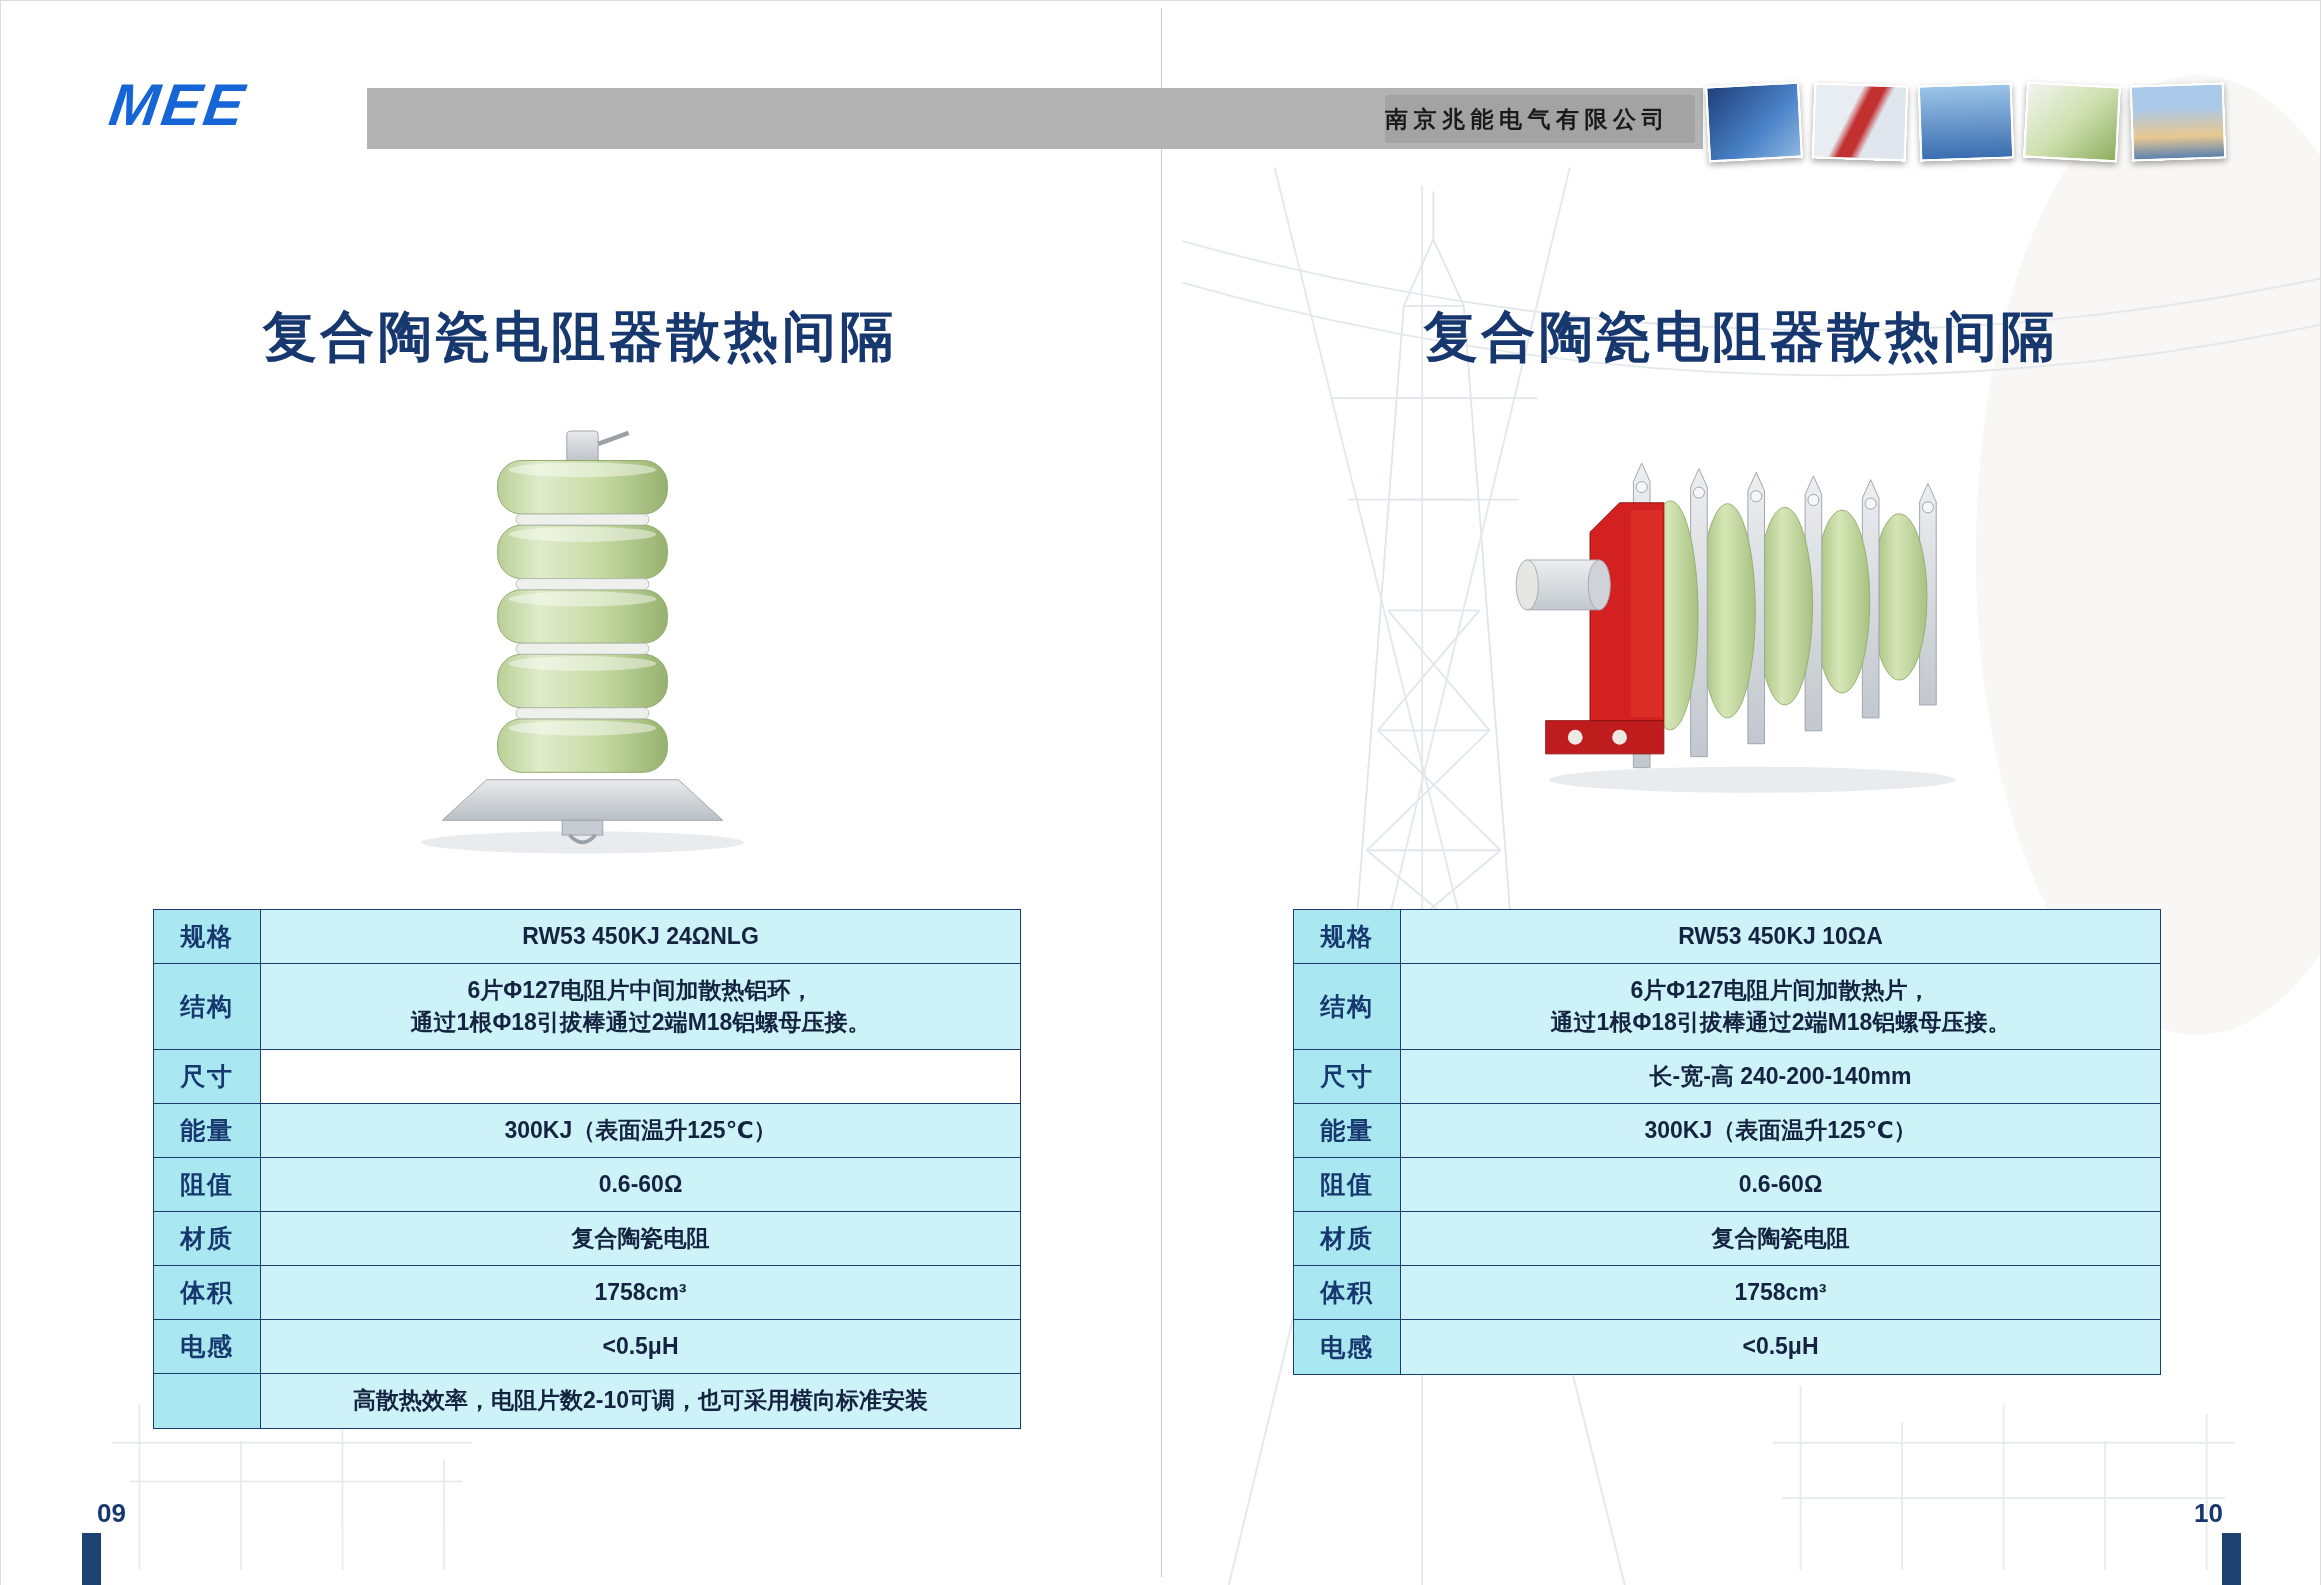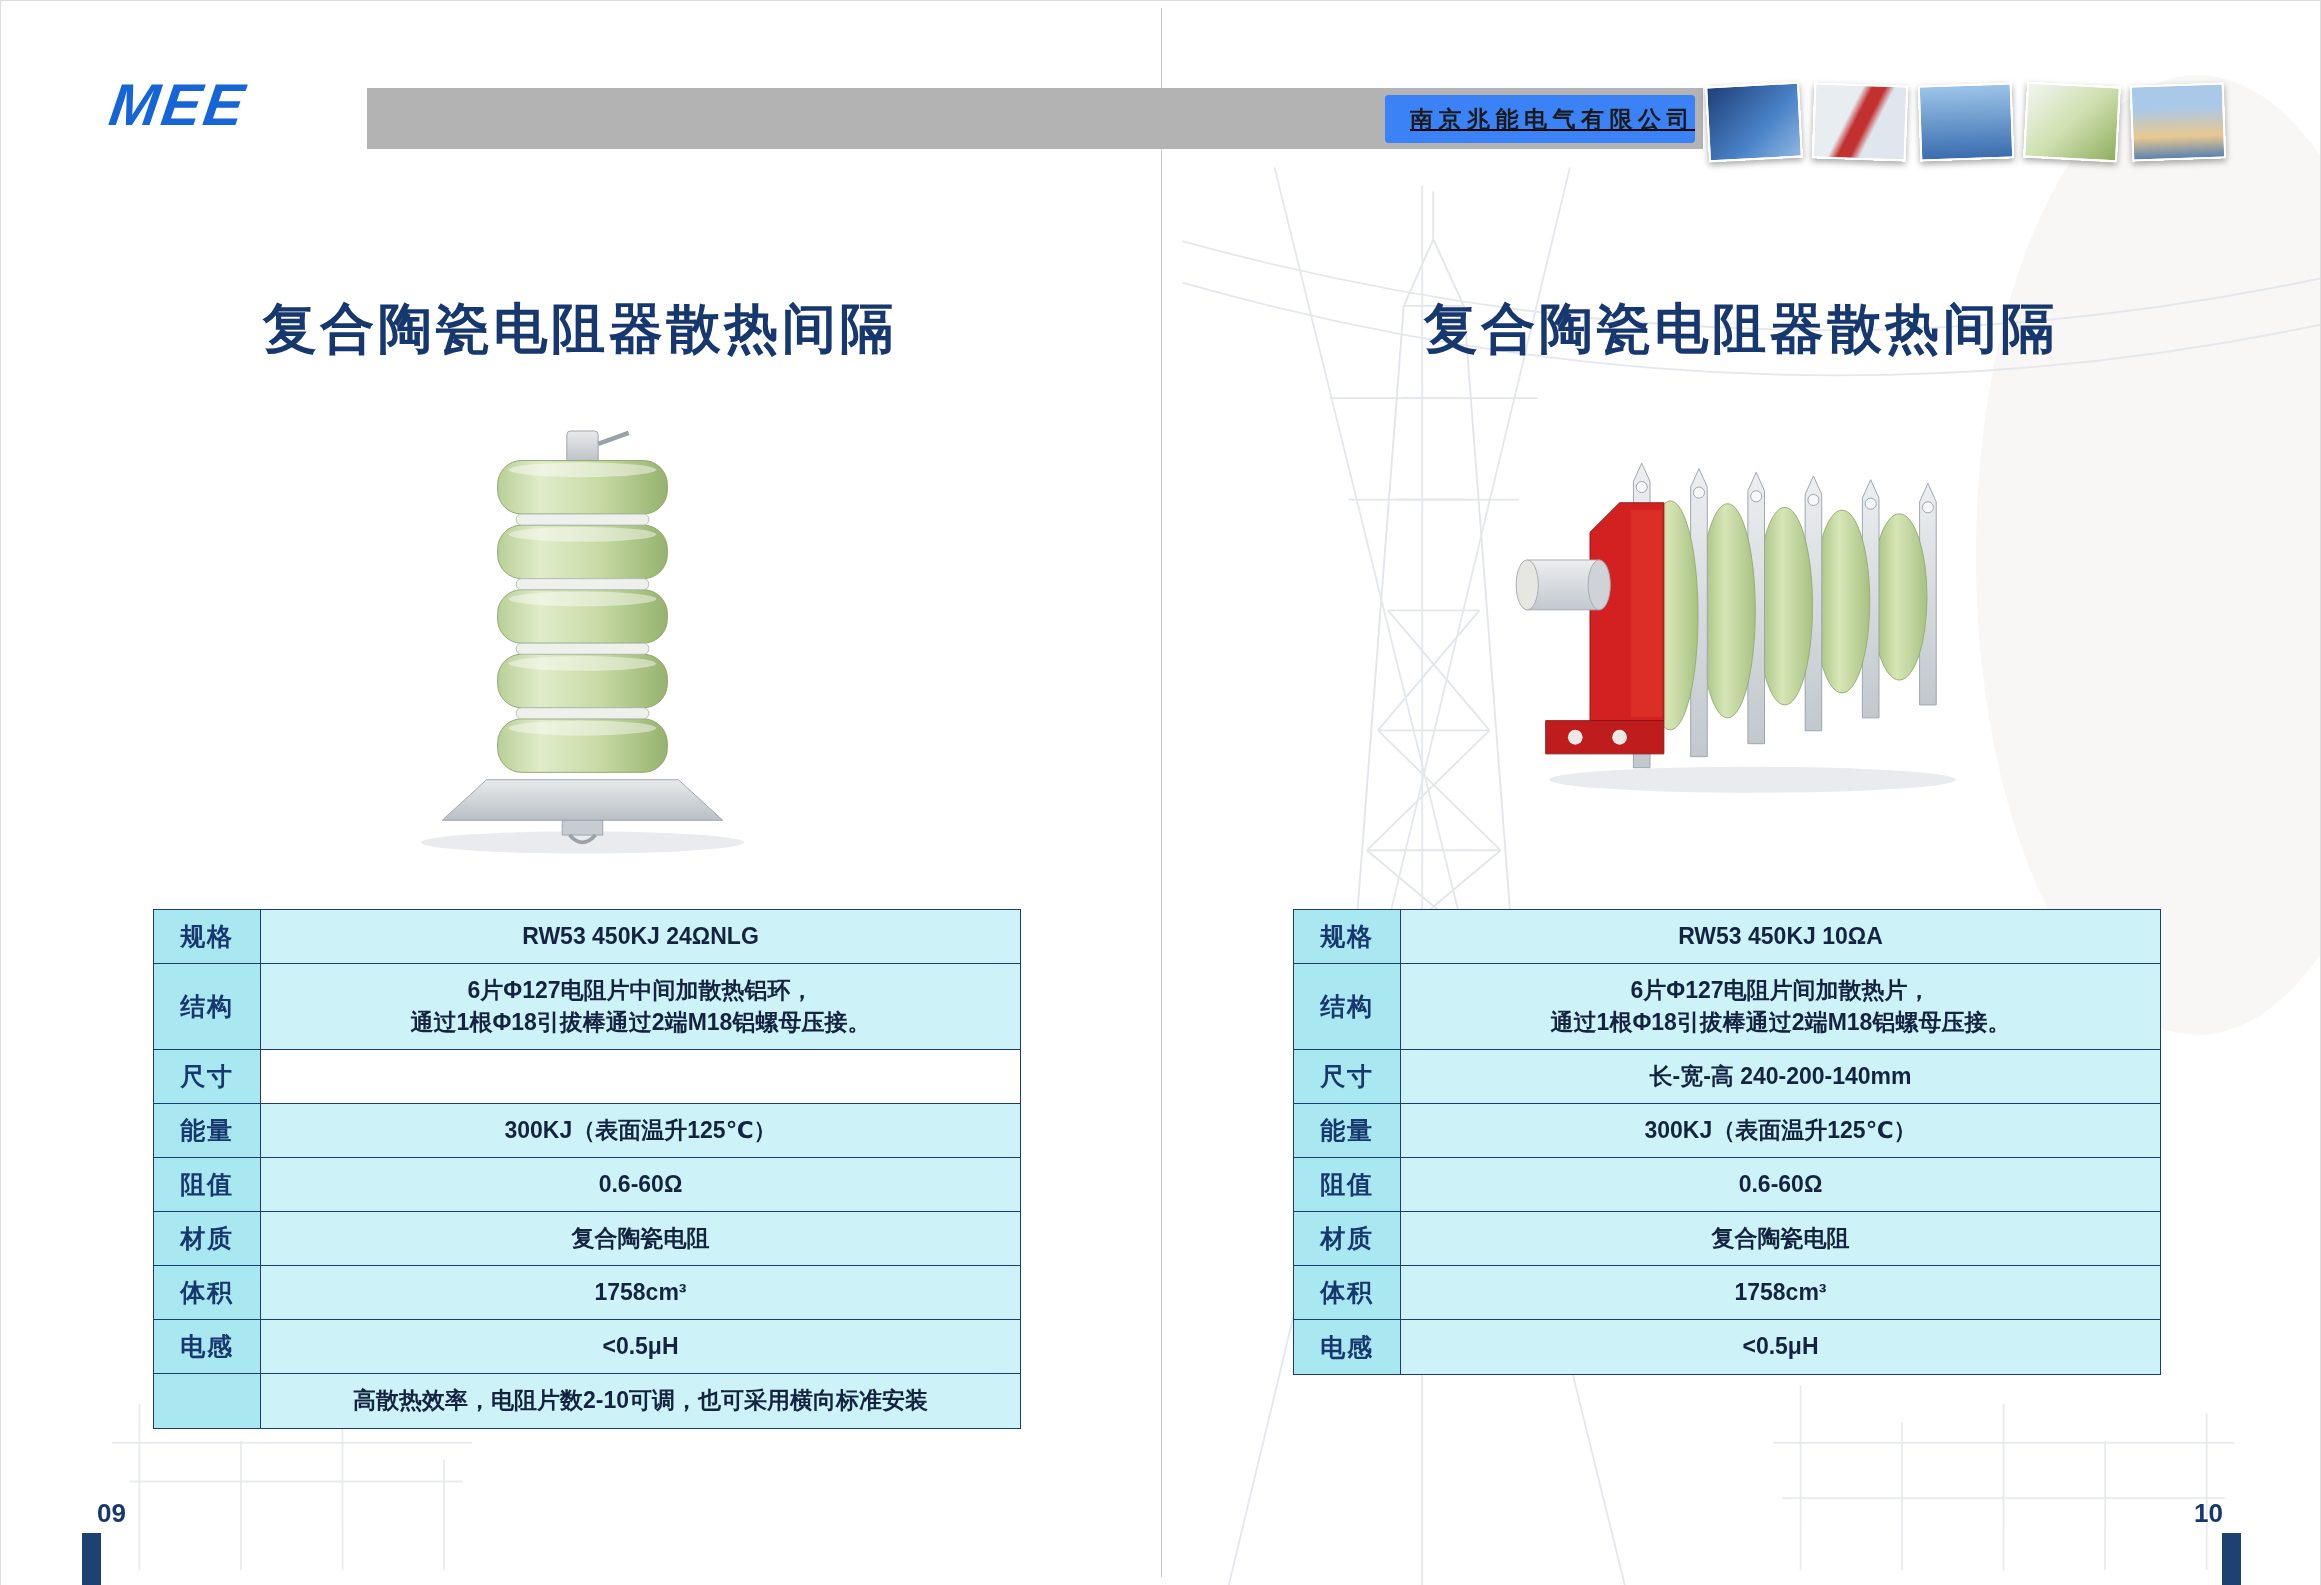--- a/index.html
+++ b/index.html
@@ -29,22 +29,22 @@
     letter-spacing:2.8px;
     transform:skewX(-8deg);
     font-family:"Liberation Sans","DejaVu Sans",sans-serif;
   }
   .header-bar{
     position:absolute;left:366px;top:87px;width:1336px;height:61px;
     background:var(--header-bar-gray,#b3b3b3);z-index:2;
   }
   .company-pill{
     position:absolute;left:1384px;top:94px;width:310px;height:48px;
-    background:#3b82f6;border-radius:3.7px;z-index:3;
-    display:flex;align-items:center;justify-content:flex-end;text-decoration:underline;
+    background:#a3a3a3;border-radius:3.7px;z-index:3;
+    display:flex;align-items:center;justify-content:flex-start;
   }
   .company-pill span{
     font-size:23px;font-weight:bold;color:#1a1a1a;letter-spacing:5.5px;white-space:nowrap;
   }
   .thumbs{
     position:absolute;left:1706px;top:78px;width:535px;height:85px;z-index:3;
     display:flex;gap:12px;align-items:center;
   }
   .thumb{
     width:94px;height:76px;border:2.8px solid #ffffff;
@@ -55,21 +55,21 @@
   .t3{background:linear-gradient(180deg,#9cc4e8,#3a6db0);transform:rotate(-2deg);}
   .t4{background:linear-gradient(135deg,#f2f4f0,#cfe0b0 50%,#8fae60);transform:rotate(3deg);}
   .t5{background:linear-gradient(180deg,#aac8e8 30%,#e8c890 70%,#5a82b0);transform:rotate(-2deg);}
 
   
   .page{position:absolute;top:0;width:1160px;height:1586px;z-index:2;}
   .page-left{left:0;}
   .page-right{left:1161px;}
 
   .title{
-    position:absolute;left:127px;top:292px;width:904px;margin:0;
+    position:absolute;left:127px;top:300px;width:904px;margin:0;
     text-align:center;
     font-family:"Liberation Serif","DejaVu Serif",serif;
     font-weight:bold;
     font-size:54px;
     letter-spacing:3.7px;
     color:var(--title-navy,#17376f);
   }
 
   .product{position:absolute;}
   .product-left{left:397px;top:417px;width:369px;height:443px;}

